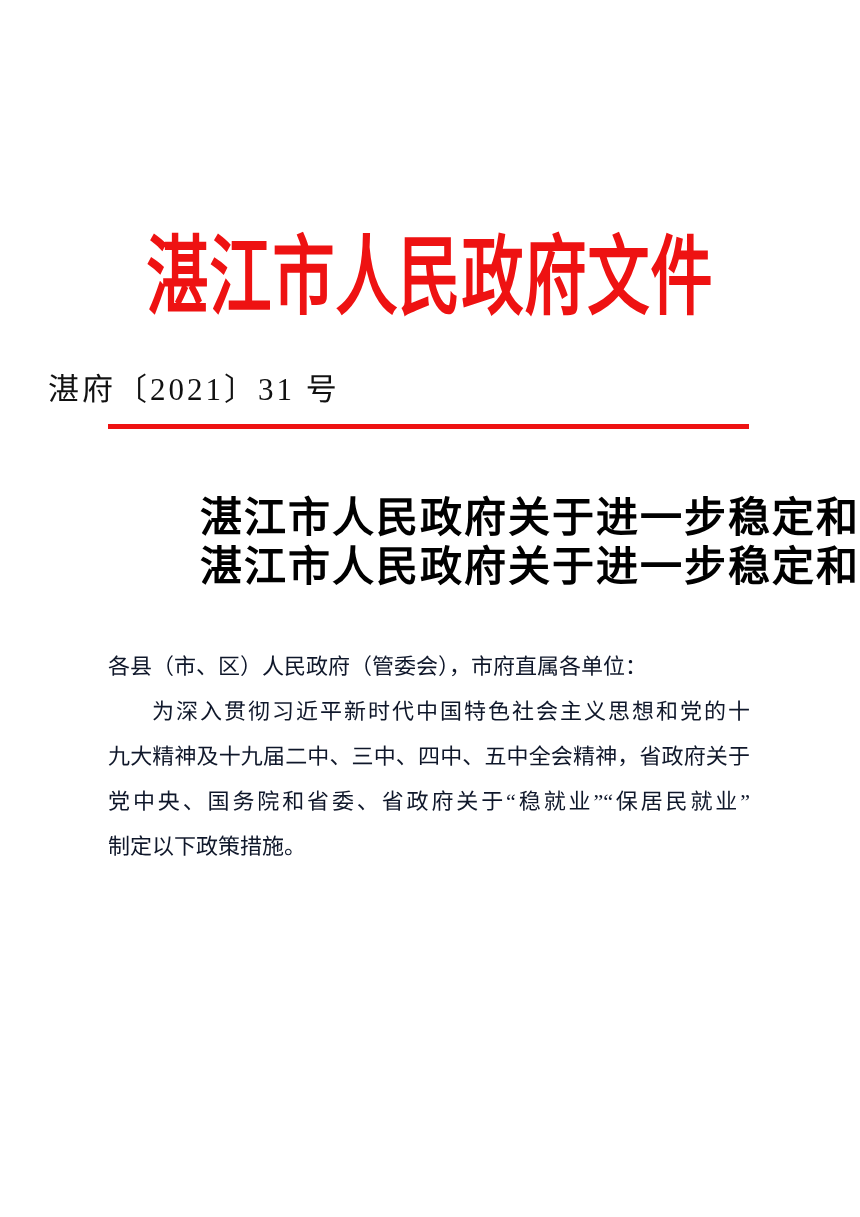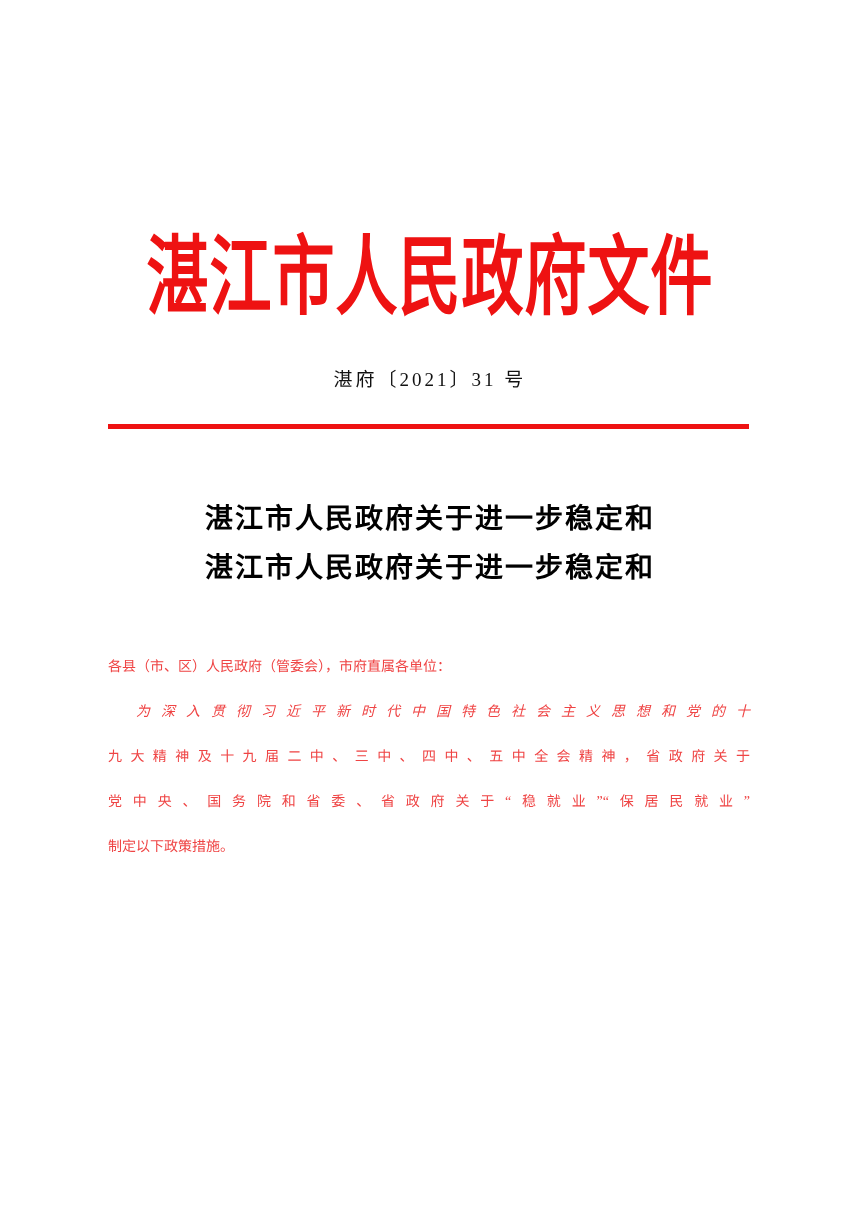--- a/index.html
+++ b/index.html
@@ -32,68 +32,67 @@
     transform: scaleY(1.40);
     transform-origin: 50% 50%;
     white-space: nowrap;
   }
   
   .docnum {
     position: absolute;
     top: 364px;
     left: 0;
     right: 0;
-    text-align: center;
-    font-size: 19px;
+    font-size: 31px;
     letter-spacing: 3px;
     color: #111;
+    padding-left: 48px;
   }
   
   .rule {
     position: absolute;
     top: 424px;
     left: 108px;
     width: 641px;
     height: 5px;
     background: var(--red, #ee1212);
   }
   
   .title {
     position: absolute;
     top: 494px;
     left: 0;
     right: 0;
-    text-align: center;
-    font-size: 28px;
+    text-align: right;
+    font-size: 42px;
     font-weight: bold;
     line-height: 49px;
     letter-spacing: 2px;
     color: #000;
   }
   
   .body {
     position: absolute;
     top: 644px;
     left: 108px;
     width: 642px;
-    font-size: 14px;
+    font-size: 22px;
     line-height: 45px;
-    color: #ef4444;
+    color: #0f172a;
   }
   .line {
     width: 100%;
   }
   .line.fill {
     text-align: justify;
     text-align-last: justify;
     text-justify: inter-character;
   }
   .line.indent {
     text-indent: 2em;
-    font-style: italic;
   }
   
   .pagenum {
     position: absolute;
     top: 1108px;
     left: 0;
     right: 0;
     text-align: center;
     font-size: 21px;
     color: #222;

